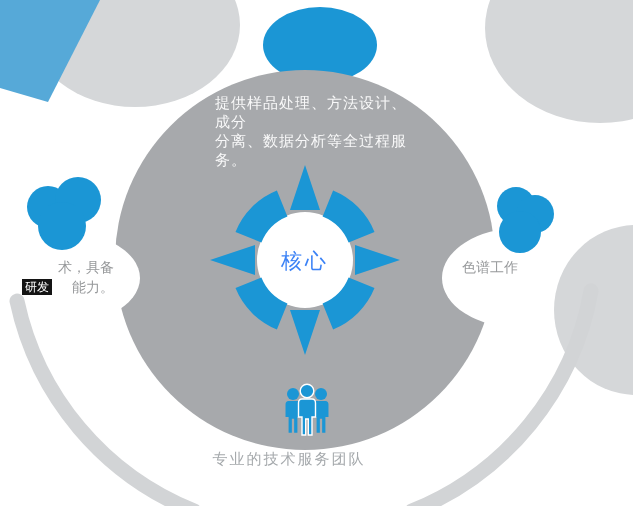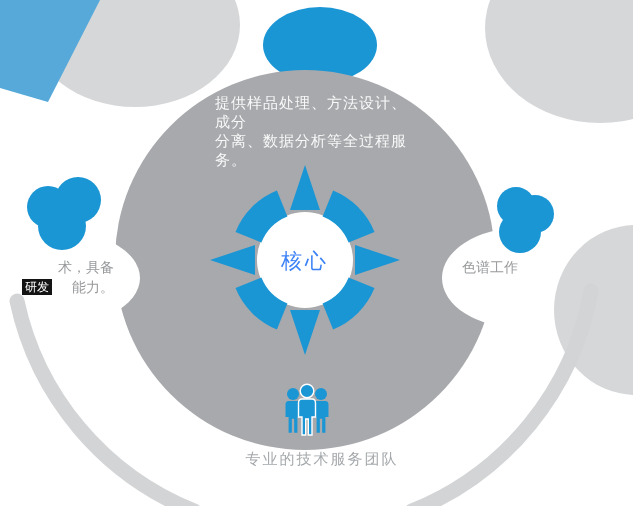--- a/index.html
+++ b/index.html
@@ -28,21 +28,21 @@
     color:#97999b;font-size:14px;line-height:20px;margin-left:15px;
   }
   .right-note .rn2{padding-left:11px;}
   .compass{left:195px;top:150px;}
   .core-label{
     position:absolute;left:245px;top:247px;width:120px;text-align:center;
     color:#3b82f6;font-size:21px;letter-spacing:3px;
   }
   .people{left:281px;top:383px;}
   .bottom-caption{
-    position:absolute;left:182px;top:450px;width:280px;text-align:center;
+    position:absolute;left:149px;top:450px;width:280px;text-align:center;
     color:#a5a9ac;font-size:15px;letter-spacing:2px;
   }
 </style>
 </head>
 <body>
 
 <div class="stage">
 
   <svg class="bg" width="633" height="506" viewBox="0 0 633 506">
     <ellipse cx="135" cy="25" rx="105" ry="82" fill="#d5d7d9"></ellipse>

